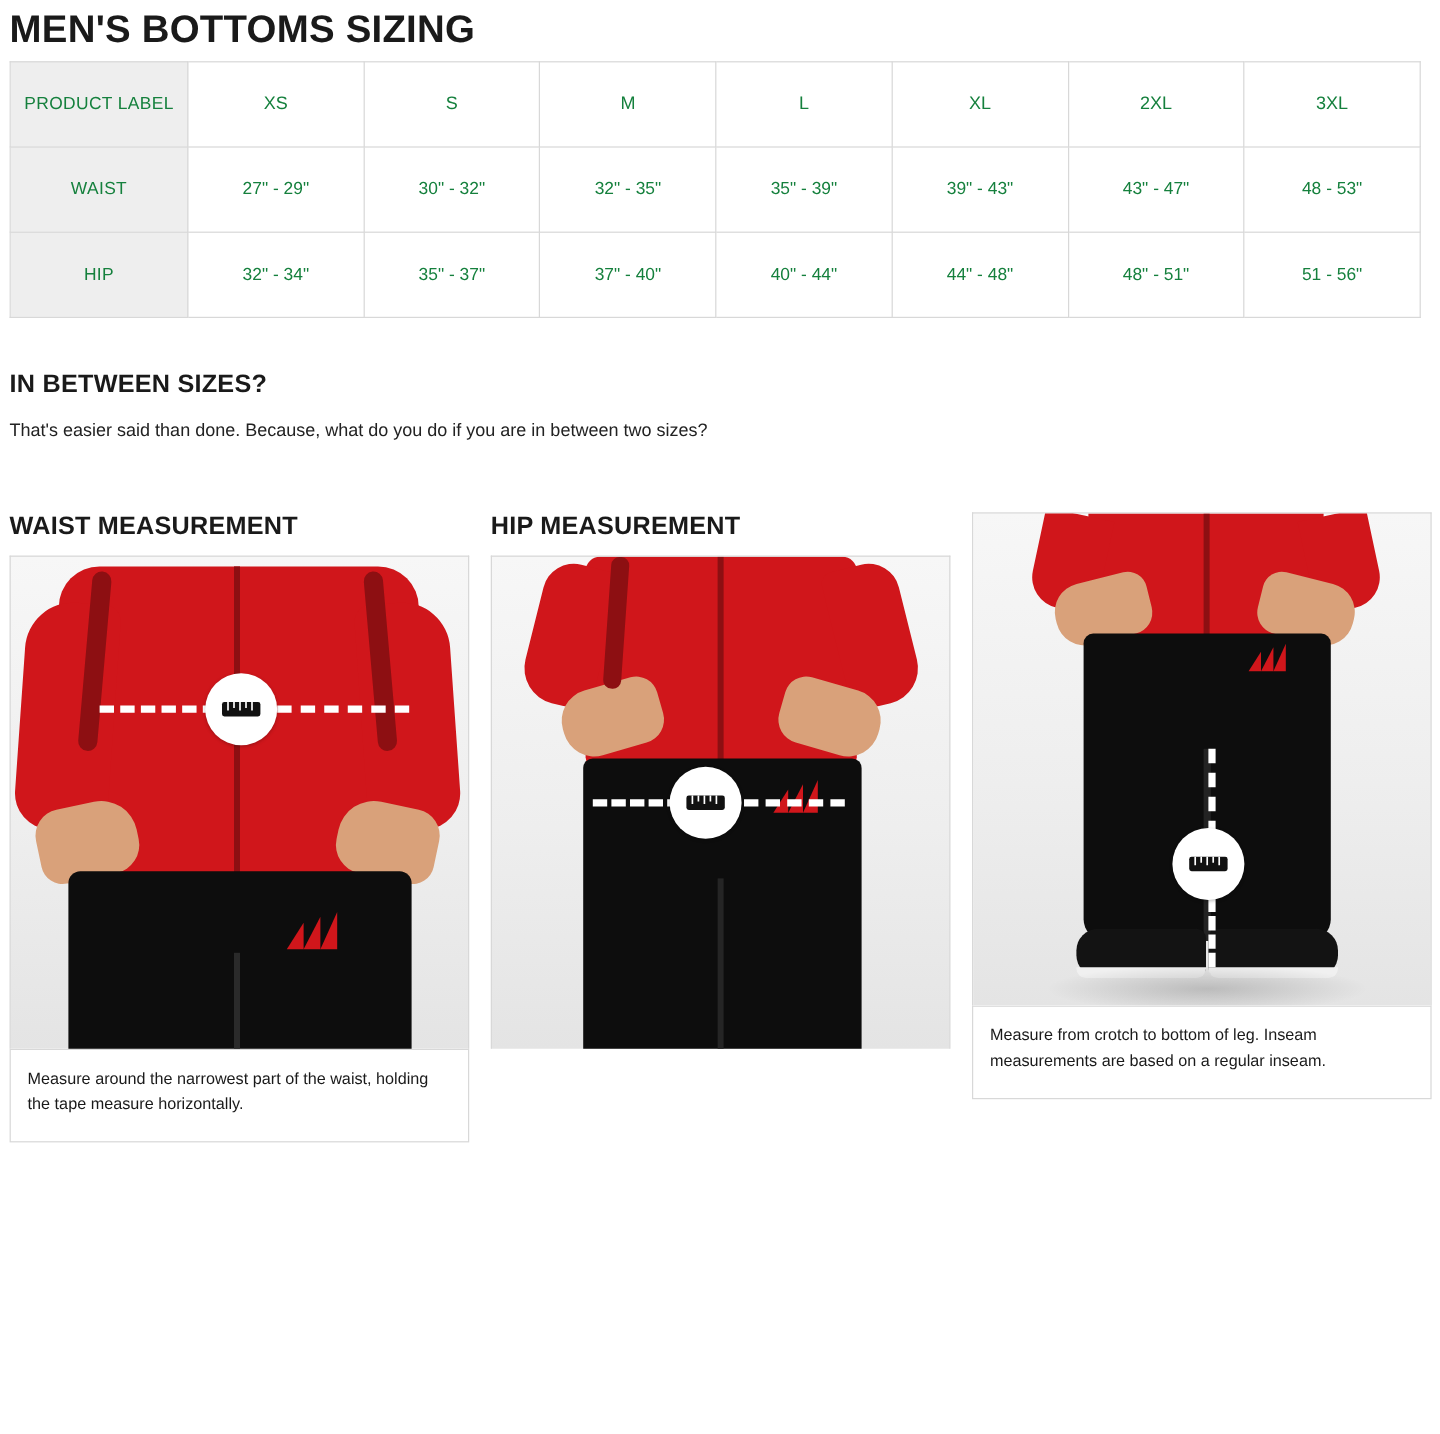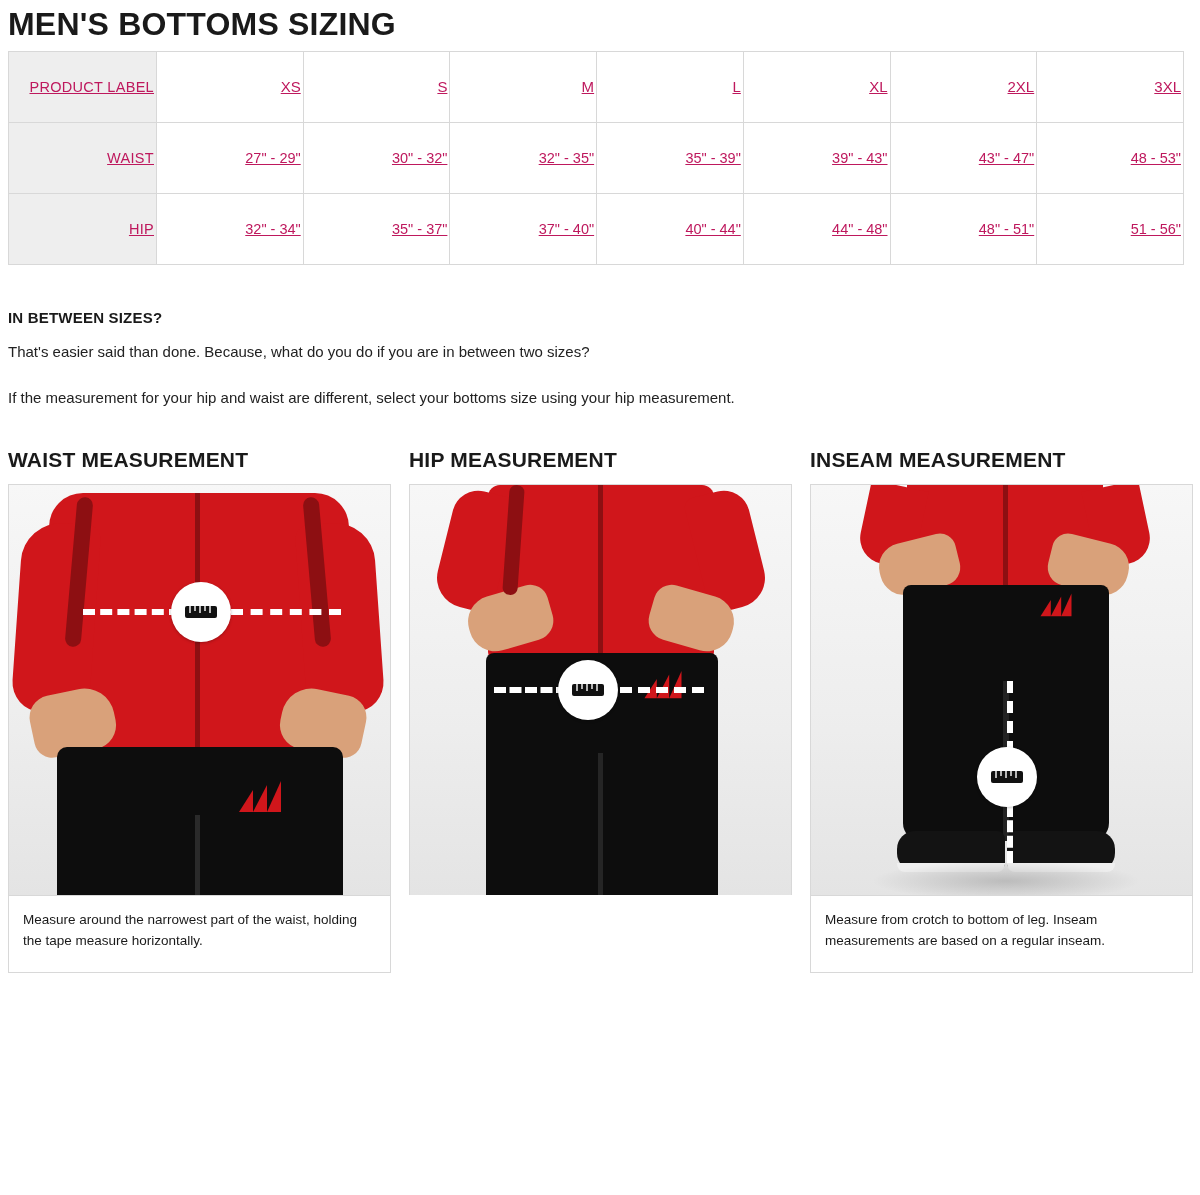--- a/index.html
+++ b/index.html
@@ -26,48 +26,47 @@
     margin: 0 0 8px 0;
     line-height: 1.15;
   }
   h2.sub-title {
     font-size: 22px;
     font-weight: bold;
     margin: 0 0 16px 0;
     letter-spacing: 0.2px;
   }
   h2.section-title {
-    font-size: 15px;
+    font-size: 21px;
     font-weight: bold;
     margin: 0 0 14px 0;
     letter-spacing: 0.2px;
   }
   .body-text {
     font-size: 15px;
     line-height: 1.6;
     margin: 0 0 4px 0;
     color: #222;
   }
   
   table.size-table {
     border-collapse: collapse;
     width: 1176px;
     margin: 0 0 44px 0;
     table-layout: fixed;
   }
   table.size-table td, table.size-table th {
     border: 1px solid #d8d8d8;
     height: 71px;
-    text-align: right;
+    text-align: center;
     vertical-align: middle;
     font-size: 14.5px;
     font-weight: normal;
-    color: #be185d;
+    color: #15803d;
     padding: 4px 2px;
-    text-decoration: underline;
   }
   table.size-table th.corner,
   table.size-table th.rowhead {
     background: #eeeeee;
     width: 148px;
     font-size: 14.5px;
     letter-spacing: 0.3px;
   }
   table.size-table th.colhead {
     font-size: 15px;
@@ -197,21 +196,20 @@
         <td>51 - 56"</td>
       </tr>
     </tbody>
   </table>
 
   <h2 class="section-title">IN BETWEEN SIZES?</h2>
   <p class="body-text">That's easier said than done. Because, what do you do if you are in between two sizes?</p>
 
   <div class="gap-16"></div>
 
-  <p class="body-text">If the measurement for your hip and waist are different, select your bottoms size using your hip measurement.</p>
 
   <div class="gap-28"></div>
 
   <div class="cards">
 
     <div class="card">
       <div class="card-title">WAIST MEASUREMENT</div>
       <div class="card-figure">
         <div class="photo-bg"></div>
 
@@ -288,21 +286,20 @@
               <line x1="16" y1="5" x2="16" y2="12"></line>
               <line x1="21" y1="5" x2="21" y2="10"></line>
               <line x1="26" y1="5" x2="26" y2="12"></line>
             </g>
           </svg>
         </div>
       </div>
     </div>
 
     <div class="card">
-      <div class="card-title">INSEAM MEASUREMENT</div>
       <div class="card-figure">
         <div class="photo-bg"></div>
 
         <div class="jacket" style="left:96px; top:0px; width:196px; height:106px; border-radius:0 0 8px 8px;"></div>
         <div class="jacket" style="left:52px; top:0px; width:58px; height:80px; border-radius:0 0 22px 26px; transform:rotate(12deg);"></div>
         <div class="jacket" style="left:278px; top:0px; width:58px; height:80px; border-radius:0 0 26px 22px; transform:rotate(-12deg);"></div>
         <div class="skin" style="left:68px; top:54px; width:80px; height:52px; border-radius:24px 16px 18px 24px; transform:rotate(-14deg);"></div>
         <div class="skin" style="left:238px; top:54px; width:80px; height:52px; border-radius:16px 24px 24px 18px; transform:rotate(14deg);"></div>
         <div style="position:absolute;left:192px;top:0px;width:5px;height:108px;background:#8d0f12;"></div>
 

